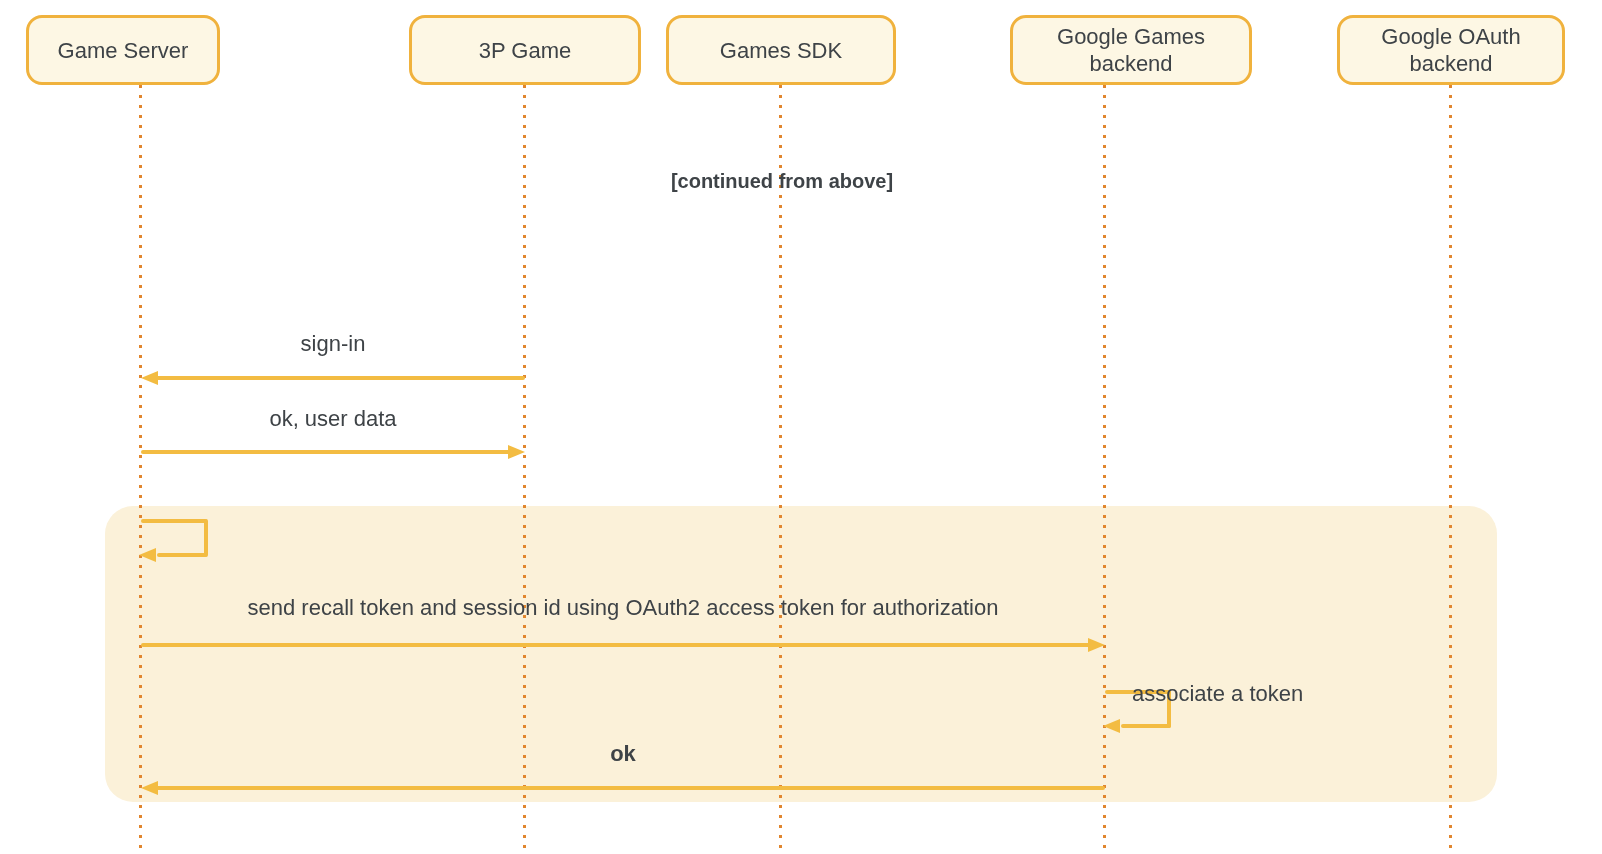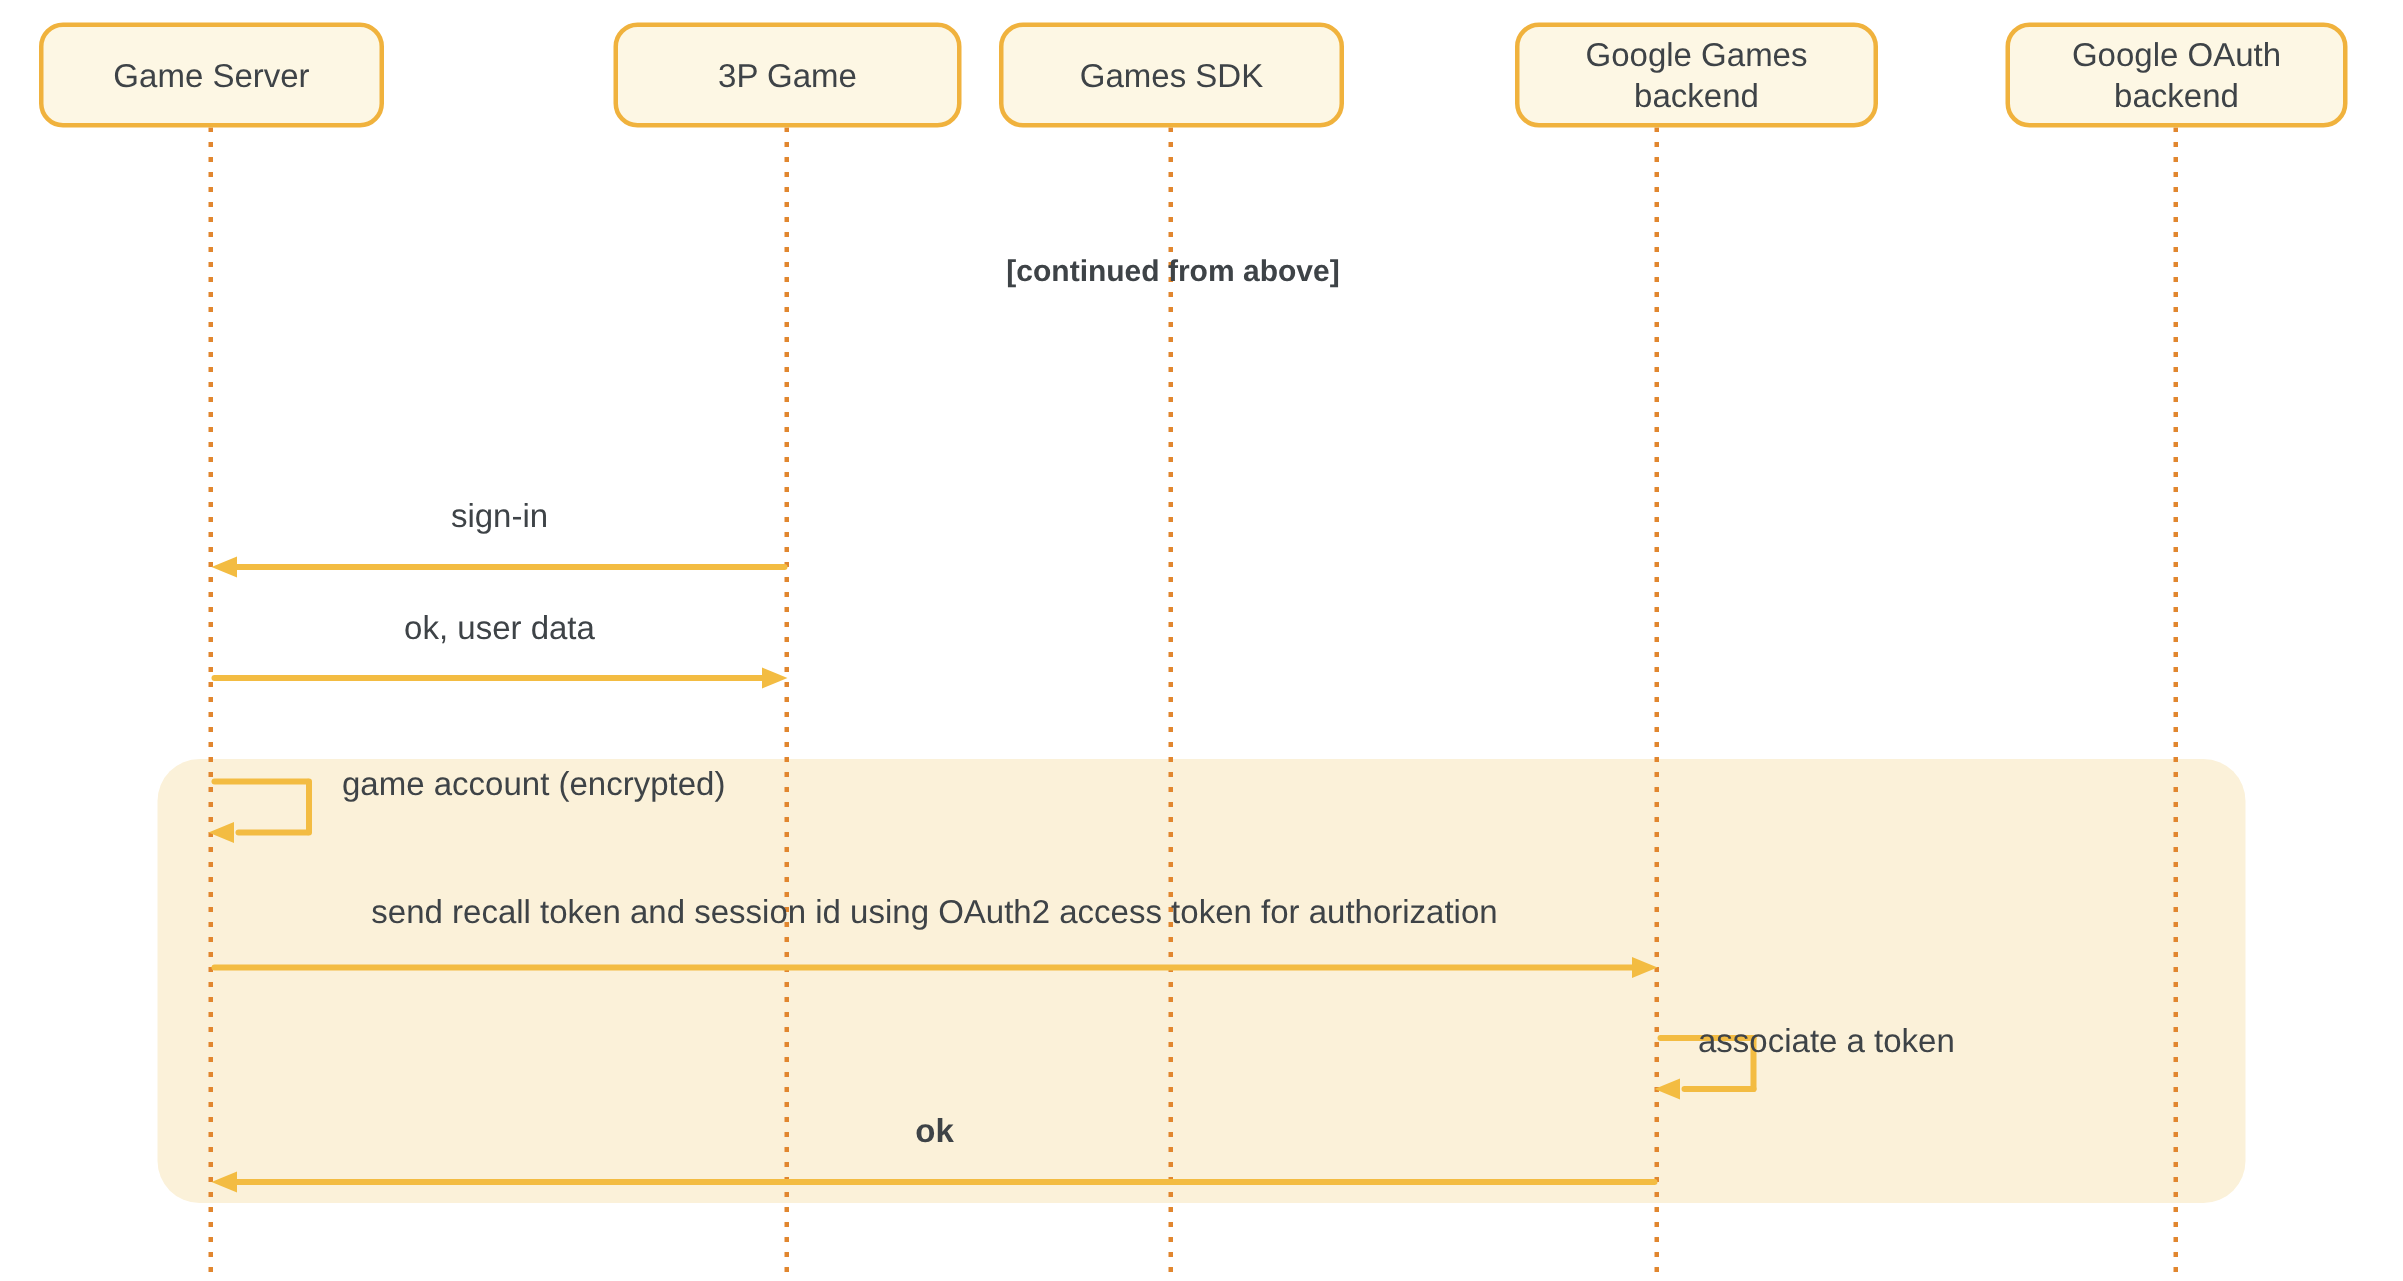--- a/index.html
+++ b/index.html
@@ -121,21 +121,21 @@
 <body>
 
 <div class="highlight"></div>
 
 <div class="lifeline" style="left:139px"></div>
 <div class="lifeline" style="left:523px"></div>
 <div class="lifeline" style="left:779px"></div>
 <div class="lifeline" style="left:1103px"></div>
 <div class="lifeline" style="left:1449px"></div>
 
-<div class="actor" style="left:26px;   width:230px;">Game Server</div>
+<div class="actor" style="left:26px;   width:194px;">Game Server</div>
 <div class="actor" style="left:409px;  width:232px;">3P Game</div>
 <div class="actor" style="left:666px;  width:230px;">Games SDK</div>
 <div class="actor" style="left:984px;  width:242px;margin-left:26px;">Google Games backend</div>
 <div class="actor" style="left:1337px; width:228px;">Google OAuth backend</div>
 
 <div class="note" style="left:582px; top:170px; width:400px;">[continued from above]</div>
 
 <div class="msg-label" style="left:141px; top:331px; width:384px;">sign-in</div>
 <div class="msg-arrow dir-left" style="left:141px; top:371px; width:384px;">
   <div class="line"></div>
@@ -146,21 +146,20 @@
 <div class="msg-arrow dir-right" style="left:141px; top:445px; width:384px;">
   <div class="line"></div>
   <div class="head"></div>
 </div>
 
 <div class="seg" style="left:141px; top:519px; width:66px; height:4px;"></div>
 <div class="seg" style="left:204px; top:519px; width:4px; height:38px;"></div>
 <div class="seg" style="left:157px; top:553px; width:50px; height:4px;"></div>
 <div class="loop-head" style="left:139px; top:548px;"></div>
 <div class="self-text" style="left:228px; top:507px; line-height:31px;">
-  <div>game account (encrypted)</div>
 </div>
 
 <div class="msg-label" style="left:141px; top:595px; width:964px;">send recall token and session id using OAuth2 access token for authorization</div>
 <div class="msg-arrow dir-right" style="left:141px; top:638px; width:964px;">
   <div class="line"></div>
   <div class="head"></div>
 </div>
 
 <div class="seg" style="left:1105px; top:690px; width:66px; height:4px;"></div>
 <div class="seg" style="left:1167px; top:690px; width:4px; height:38px;"></div>

